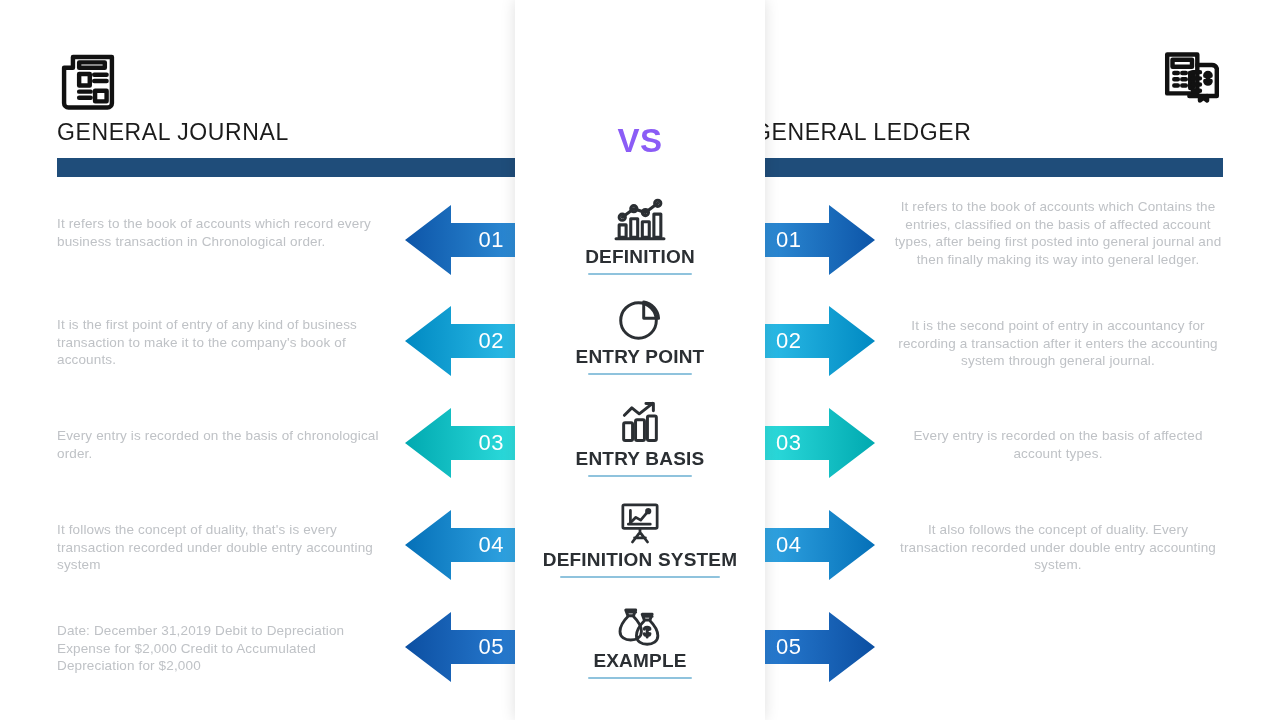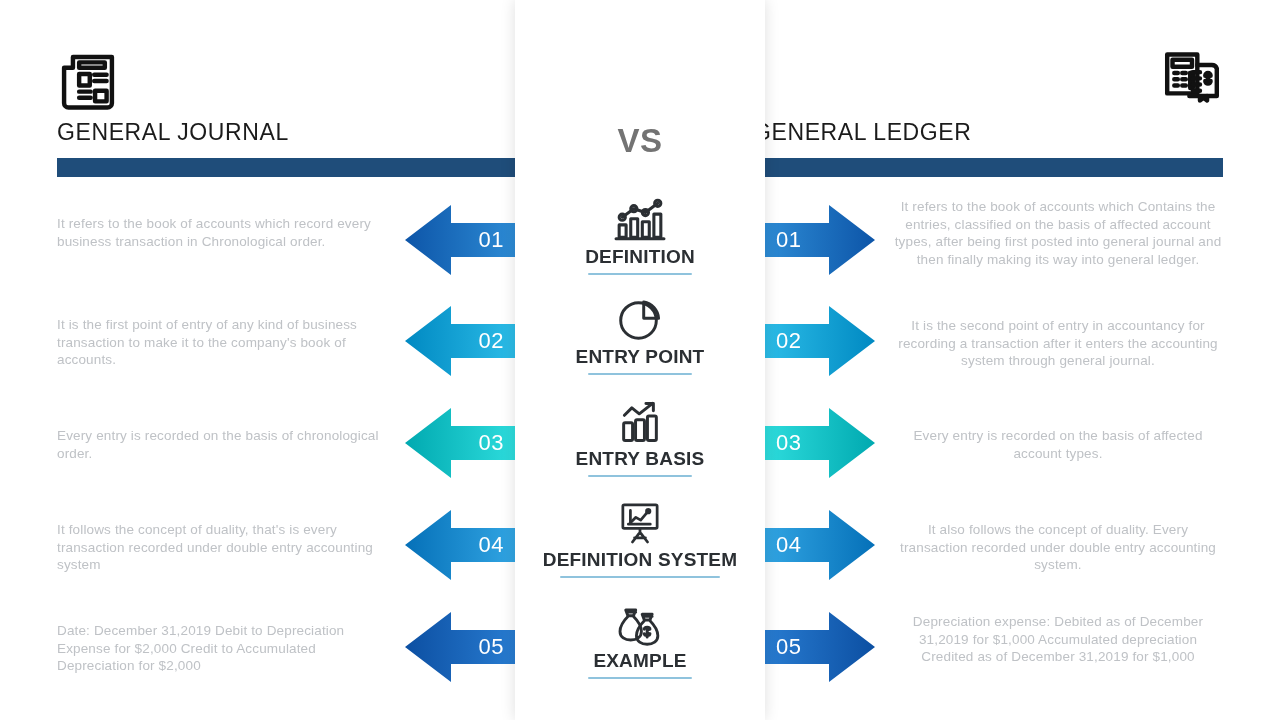--- a/index.html
+++ b/index.html
@@ -68,21 +68,21 @@
 
   
   .vs {
     position: absolute;
     left: 515px;
     top: 122px;
     width: 250px;
     text-align: center;
     font-size: 33px;
     font-weight: bold;
-    color: #737373;
+    color: #8b5cf6;
     letter-spacing: 0.5px;
     z-index: 7;
   }
 
   .center-item {
     position: absolute;
     left: 515px;
     width: 250px;
     text-align: center;
     z-index: 7;
@@ -396,15 +396,14 @@
   <div class="body-text body-left" style="top:215px">It refers to the book of accounts which record every business transaction in Chronological order.</div>
   <div class="body-text body-left" style="top:316px">It is the first point of entry of any kind of business transaction to make it to the company's book of accounts.</div>
   <div class="body-text body-left" style="top:427px">Every entry is recorded on the basis of chronological order.</div>
   <div class="body-text body-left" style="top:521px">It follows the concept of duality, that's is every transaction recorded under double entry accounting system</div>
   <div class="body-text body-left" style="top:622px">Date: December 31,2019 Debit to Depreciation Expense for $2,000 Credit to Accumulated Depreciation for $2,000</div>
 
   <div class="body-text body-right" style="top:198px">It refers to the book of accounts which Contains the entries, classified on the basis of affected account types, after being first posted into general journal and then finally making its way into general ledger.</div>
   <div class="body-text body-right" style="top:317px">It is the second point of entry in accountancy for recording a transaction after it enters the accounting system through general journal.</div>
   <div class="body-text body-right" style="top:427px">Every entry is recorded on the basis of affected account types.</div>
   <div class="body-text body-right" style="top:521px">It also follows the concept of duality. Every transaction recorded under double entry accounting system.</div>
-  <div class="body-text body-right" style="top:613px">Depreciation expense: Debited as of December 31,2019 for $1,000 Accumulated depreciation Credited as of December 31,2019 for $1,000</div>
 
 </div>
 
 </body></html>

